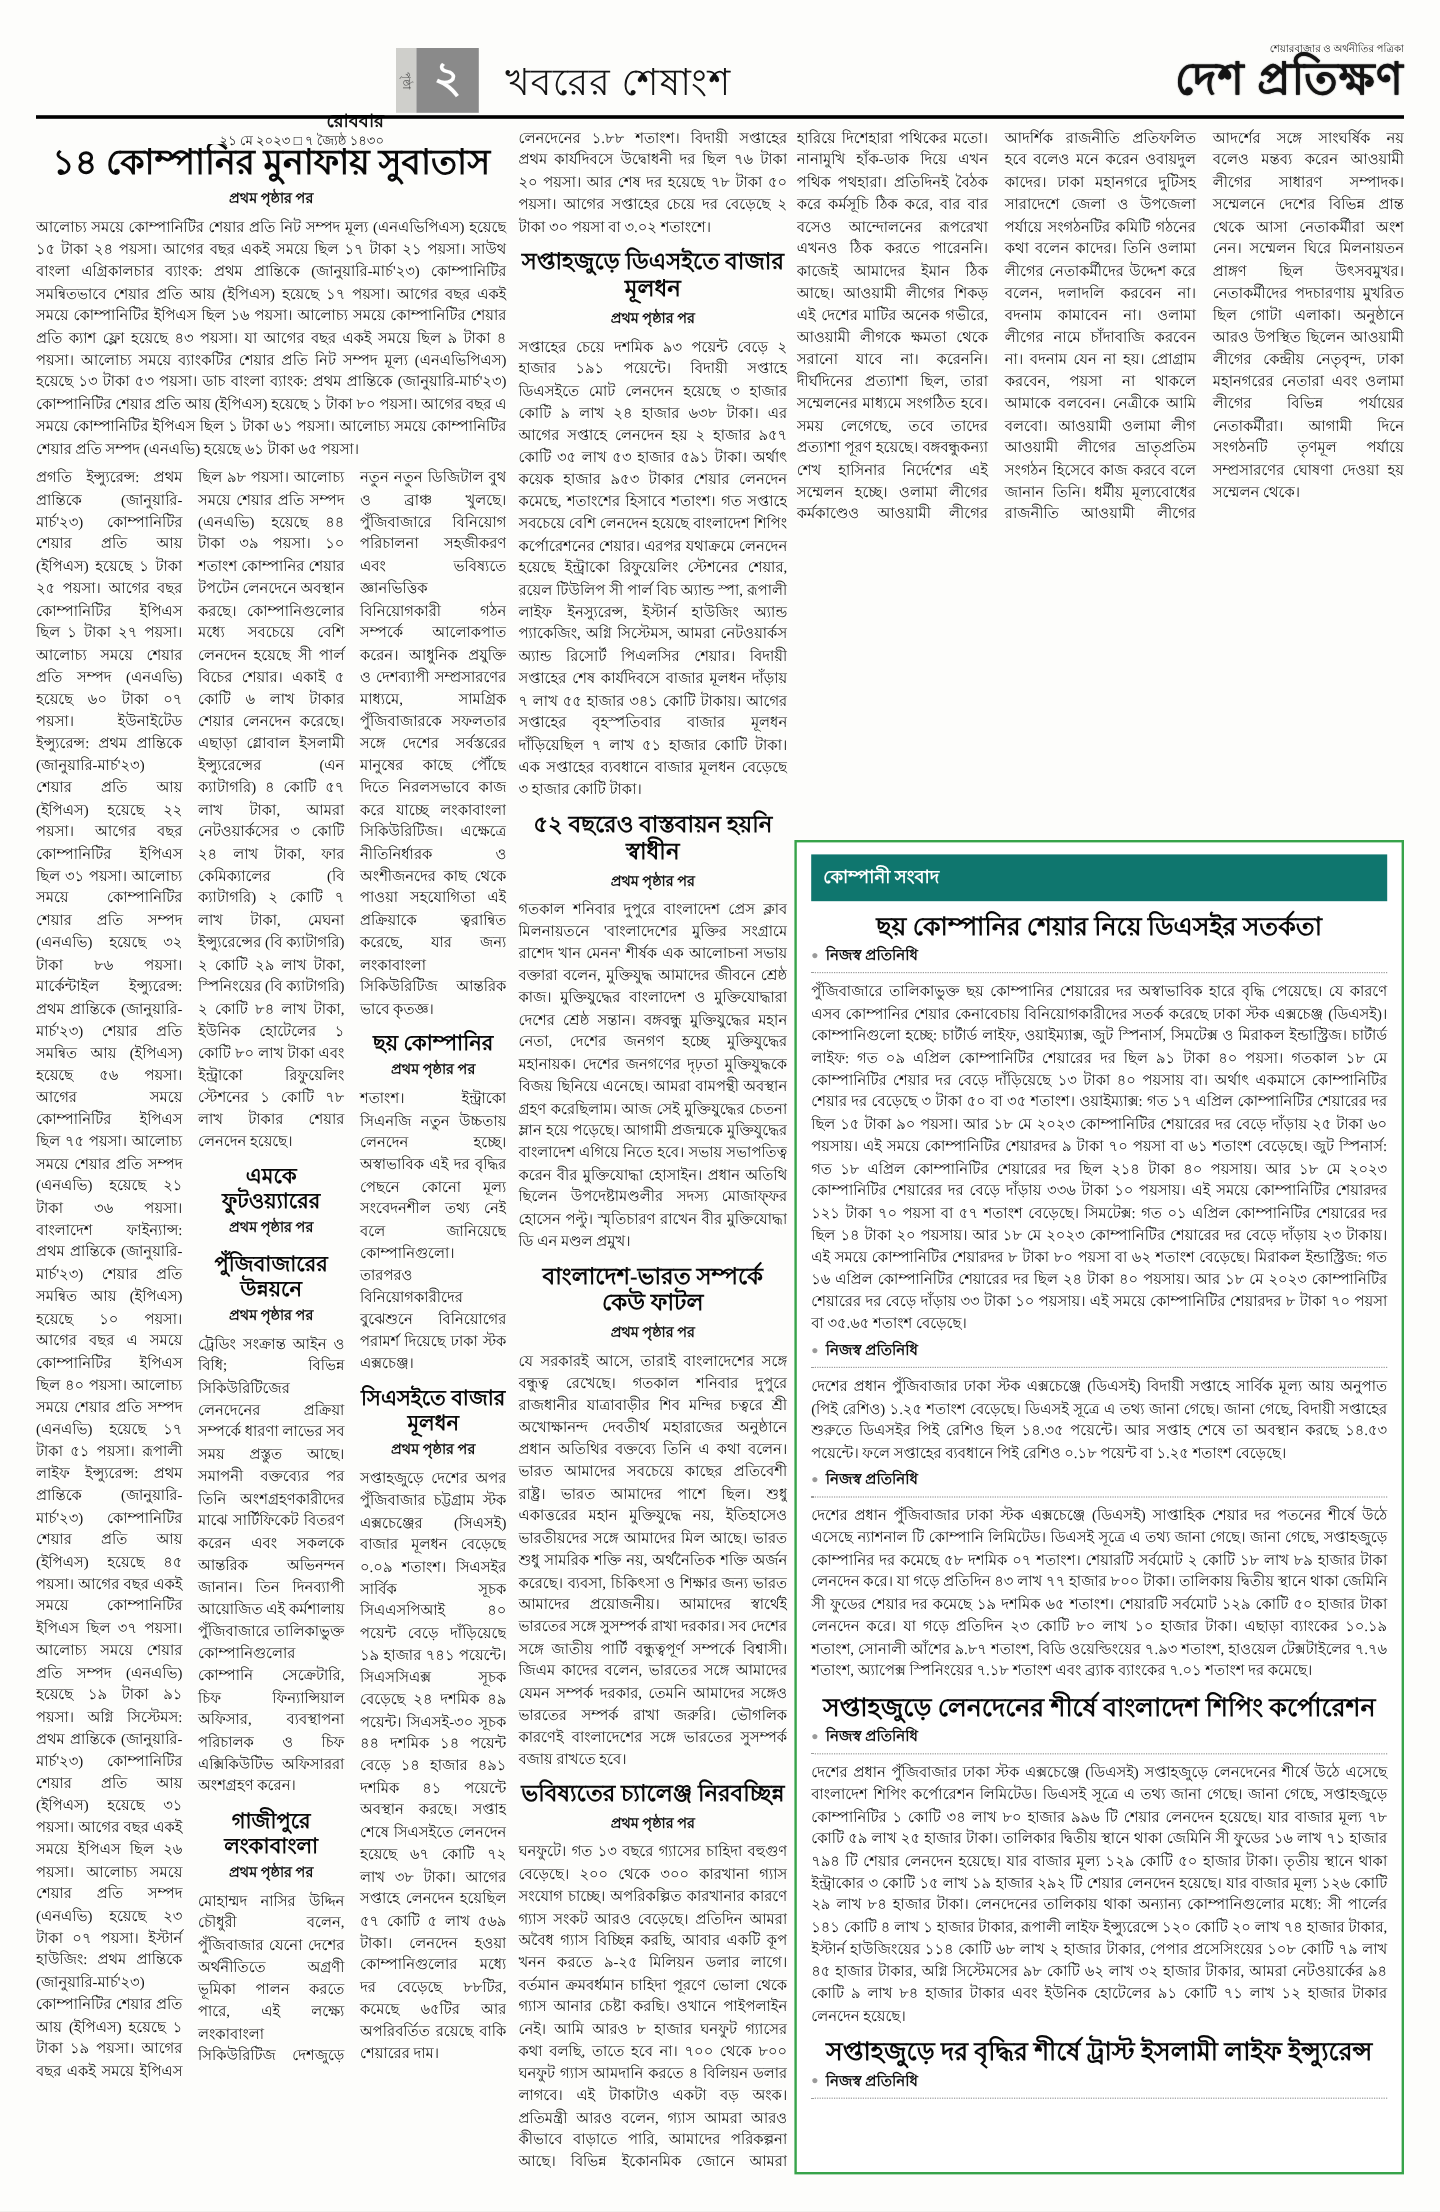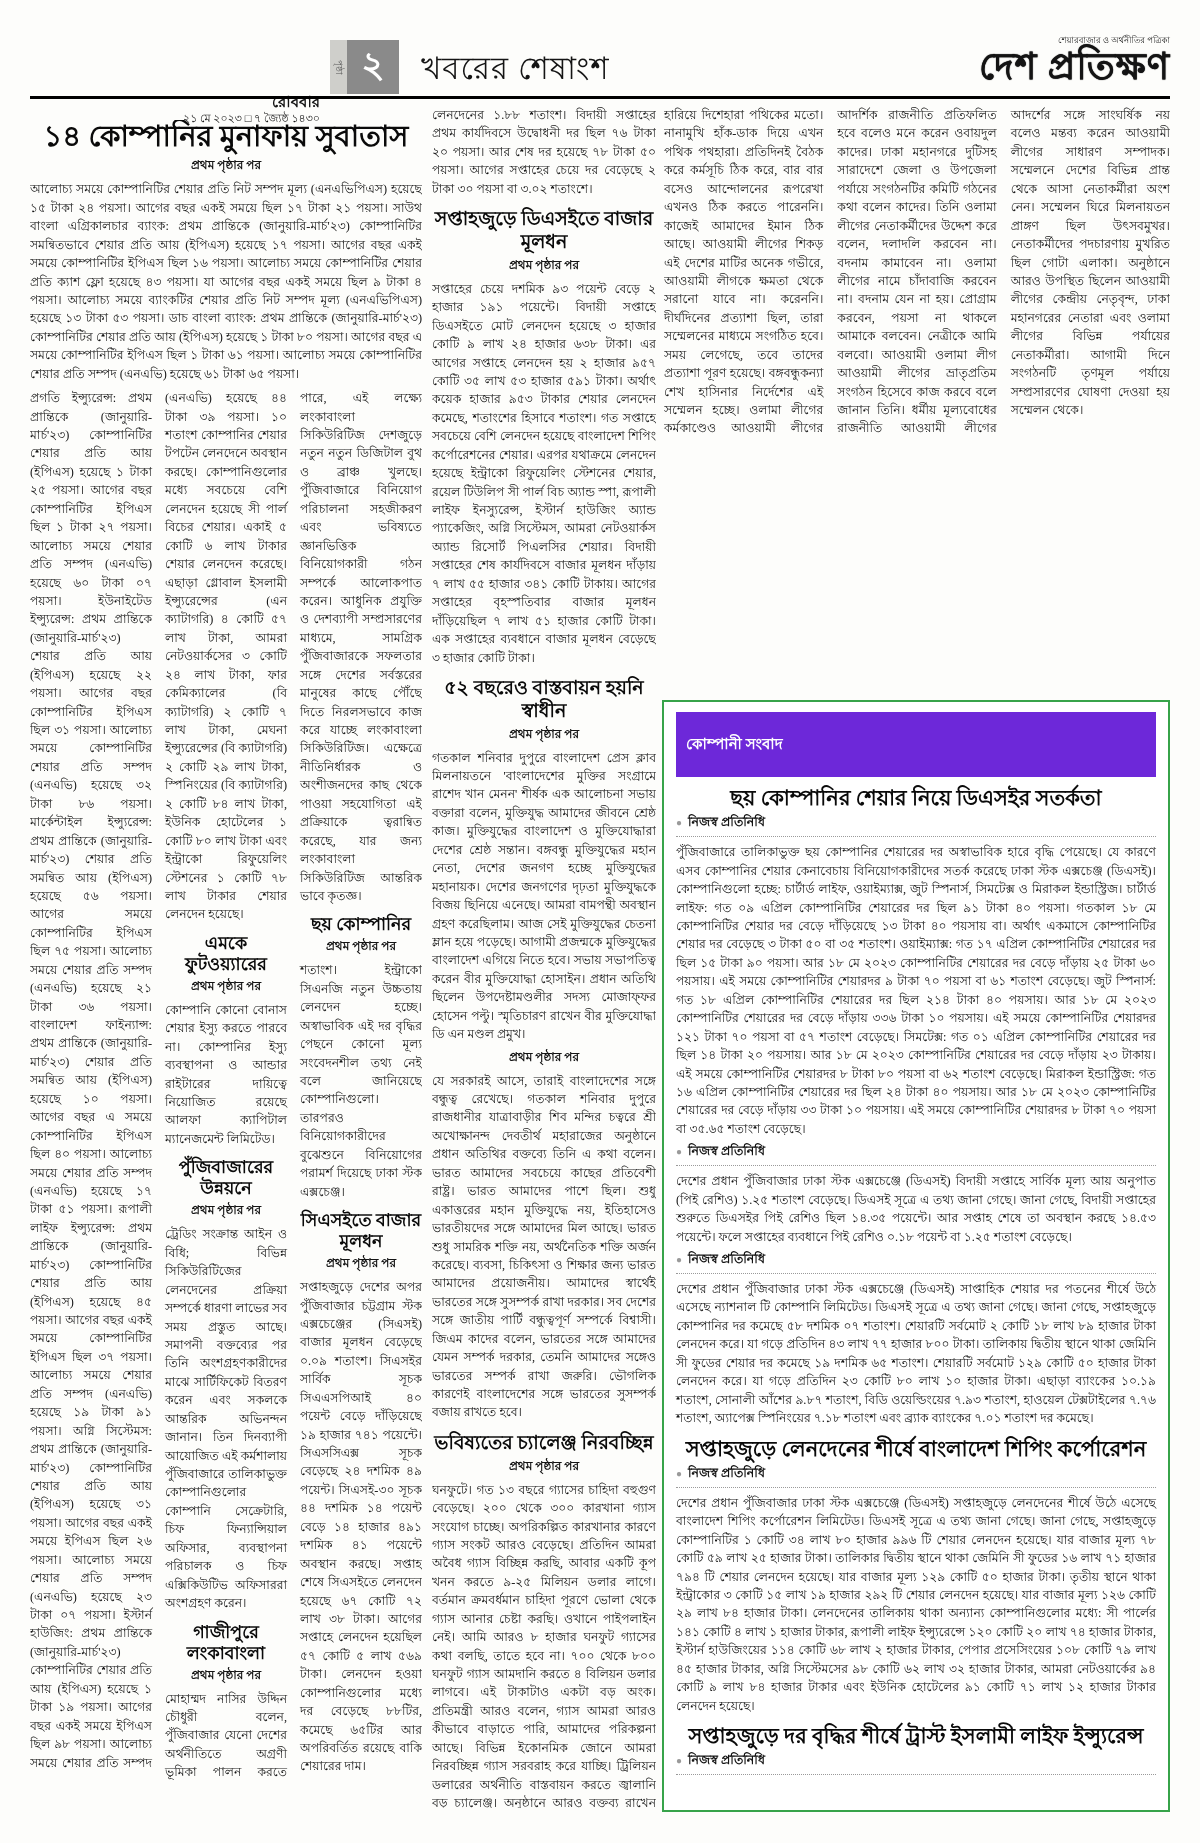--- a/index.html
+++ b/index.html
@@ -32,22 +32,22 @@
   .flow{column-count:3;column-gap:13px;height:1438px;overflow:hidden;}
   .flow h3{font-size:17.5px;text-align:center;line-height:1.2;margin:9px 0 2px 0;}
   .zone-mid{position:absolute;left:432px;top:106px;width:224px;height:1702px;overflow:hidden;}
   .zone-mid h3{font-size:19px;text-align:center;line-height:1.2;margin:10px 0 2px 0;}
   .zone-topright{position:absolute;left:664px;top:106px;width:506px;height:586px;overflow:hidden;}
   .zone-topright .cols{column-count:3;column-gap:14px;height:586px;}
   
   .company-box{position:absolute;left:662px;top:700px;width:508px;height:1112px;
         border:2px solid #37a34a;background:#fff;box-sizing:border-box;
         padding:10px 12px;overflow:hidden;}
-  .box-label{background:#6d28d9;color:#fff;font-size:15px;font-weight:bold;
-        padding:20px 10px;margin-bottom:6px;}
+  .box-label{background:#0f766e;color:#fff;font-size:15px;font-weight:bold;
+        padding:7px 10px;margin-bottom:6px;}
   .company-box h2{font-size:21px;text-align:center;line-height:1.25;margin:8px 0 2px 0;}
   .byline{font-size:12.5px;font-weight:bold;display:flex;align-items:center;gap:6px;margin:2px 0 0 0;}
   .byline .dot{color:#9a9a9a;font-size:10px;line-height:1;}
   .dotrule{border-bottom:1.5px dotted #9a9a9a;margin:3px 0 6px 0;}
 </style>
 </head>
 <body>
 
 <div class="page">
 
@@ -70,21 +70,20 @@
 
   <section class="zone-left">
     <h1>১৪ কোম্পানির মুনাফায় সুবাতাস</h1>
     <div class="kicker">প্রথম পৃষ্ঠার পর</div>
     <p class="body-txt lead">আলোচ্য সময়ে কোম্পানিটির শেয়ার প্রতি নিট সম্পদ মূল্য (এনএভিপিএস) হয়েছে ১৫ টাকা ২৪ পয়সা। আগের বছর একই সময়ে ছিল ১৭ টাকা ২১ পয়সা। সাউথ বাংলা এগ্রিকালচার ব্যাংক: প্রথম প্রান্তিকে (জানুয়ারি-মার্চ'২৩) কোম্পানিটির সমন্বিতভাবে শেয়ার প্রতি আয় (ইপিএস) হয়েছে ১৭ পয়সা। আগের বছর একই সময়ে কোম্পানিটির ইপিএস ছিল ১৬ পয়সা। আলোচ্য সময়ে কোম্পানিটির শেয়ার প্রতি ক্যাশ ফ্লো হয়েছে ৪৩ পয়সা। যা আগের বছর একই সময়ে ছিল ৯ টাকা ৪ পয়সা। আলোচ্য সময়ে ব্যাংকটির শেয়ার প্রতি নিট সম্পদ মূল্য (এনএভিপিএস) হয়েছে ১৩ টাকা ৫৩ পয়সা। ডাচ বাংলা ব্যাংক: প্রথম প্রান্তিকে (জানুয়ারি-মার্চ'২৩) কোম্পানিটির শেয়ার প্রতি আয় (ইপিএস) হয়েছে ১ টাকা ৮০ পয়সা। আগের বছর এ সময়ে কোম্পানিটির ইপিএস ছিল ১ টাকা ৬১ পয়সা। আলোচ্য সময়ে কোম্পানিটির শেয়ার প্রতি সম্পদ (এনএভি) হয়েছে ৬১ টাকা ৬৫ পয়সা।</p>
     <div class="flow">
       <p class="body-txt">প্রগতি ইন্স্যুরেন্স: প্রথম প্রান্তিকে (জানুয়ারি-মার্চ'২৩) কোম্পানিটির শেয়ার প্রতি আয় (ইপিএস) হয়েছে ১ টাকা ২৫ পয়সা। আগের বছর কোম্পানিটির ইপিএস ছিল ১ টাকা ২৭ পয়সা। আলোচ্য সময়ে শেয়ার প্রতি সম্পদ (এনএভি) হয়েছে ৬০ টাকা ০৭ পয়সা। ইউনাইটেড ইন্স্যুরেন্স: প্রথম প্রান্তিকে (জানুয়ারি-মার্চ'২৩) শেয়ার প্রতি আয় (ইপিএস) হয়েছে ২২ পয়সা। আগের বছর কোম্পানিটির ইপিএস ছিল ৩১ পয়সা। আলোচ্য সময়ে কোম্পানিটির শেয়ার প্রতি সম্পদ (এনএভি) হয়েছে ৩২ টাকা ৮৬ পয়সা। মার্কেন্টাইল ইন্স্যুরেন্স: প্রথম প্রান্তিকে (জানুয়ারি-মার্চ'২৩) শেয়ার প্রতি সমন্বিত আয় (ইপিএস) হয়েছে ৫৬ পয়সা। আগের সময়ে কোম্পানিটির ইপিএস ছিল ৭৫ পয়সা। আলোচ্য সময়ে শেয়ার প্রতি সম্পদ (এনএভি) হয়েছে ২১ টাকা ৩৬ পয়সা। বাংলাদেশ ফাইন্যান্স: প্রথম প্রান্তিকে (জানুয়ারি-মার্চ'২৩) শেয়ার প্রতি সমন্বিত আয় (ইপিএস) হয়েছে ১০ পয়সা। আগের বছর এ সময়ে কোম্পানিটির ইপিএস ছিল ৪০ পয়সা। আলোচ্য সময়ে শেয়ার প্রতি সম্পদ (এনএভি) হয়েছে ১৭ টাকা ৫১ পয়সা। রূপালী লাইফ ইন্স্যুরেন্স: প্রথম প্রান্তিকে (জানুয়ারি-মার্চ'২৩) কোম্পানিটির শেয়ার প্রতি আয় (ইপিএস) হয়েছে ৪৫ পয়সা। আগের বছর একই সময়ে কোম্পানিটির ইপিএস ছিল ৩৭ পয়সা। আলোচ্য সময়ে শেয়ার প্রতি সম্পদ (এনএভি) হয়েছে ১৯ টাকা ৯১ পয়সা। অগ্নি সিস্টেমস: প্রথম প্রান্তিকে (জানুয়ারি-মার্চ'২৩) কোম্পানিটির শেয়ার প্রতি আয় (ইপিএস) হয়েছে ৩১ পয়সা। আগের বছর একই সময়ে ইপিএস ছিল ২৬ পয়সা। আলোচ্য সময়ে শেয়ার প্রতি সম্পদ (এনএভি) হয়েছে ২৩ টাকা ০৭ পয়সা। ইস্টার্ন হাউজিং: প্রথম প্রান্তিকে (জানুয়ারি-মার্চ'২৩) কোম্পানিটির শেয়ার প্রতি আয় (ইপিএস) হয়েছে ১ টাকা ১৯ পয়সা। আগের বছর একই সময়ে ইপিএস ছিল ৯৮ পয়সা। আলোচ্য সময়ে শেয়ার প্রতি সম্পদ (এনএভি) হয়েছে ৪৪ টাকা ৩৯ পয়সা। ১০ শতাংশ কোম্পানির শেয়ার টপটেন লেনদেনে অবস্থান করছে। কোম্পানিগুলোর মধ্যে সবচেয়ে বেশি লেনদেন হয়েছে সী পার্ল বিচের শেয়ার। একাই ৫ কোটি ৬ লাখ টাকার শেয়ার লেনদেন করেছে। এছাড়া গ্লোবাল ইসলামী ইন্স্যুরেন্সের (এন ক্যাটাগরি) ৪ কোটি ৫৭ লাখ টাকা, আমরা নেটওয়ার্কসের ৩ কোটি ২৪ লাখ টাকা, ফার কেমিক্যালের (বি ক্যাটাগরি) ২ কোটি ৭ লাখ টাকা, মেঘনা ইন্স্যুরেন্সের (বি ক্যাটাগরি) ২ কোটি ২৯ লাখ টাকা, স্পিনিংয়ের (বি ক্যাটাগরি) ২ কোটি ৮৪ লাখ টাকা, ইউনিক হোটেলের ১ কোটি ৮০ লাখ টাকা এবং ইন্ট্রাকো রিফুয়েলিং স্টেশনের ১ কোটি ৭৮ লাখ টাকার শেয়ার লেনদেন হয়েছে।</p>
 
       <h3>এমকে ফুটওয়্যারের</h3>
       <div class="kicker">প্রথম পৃষ্ঠার পর</div>
-      <p class="body-txt">কোম্পানি কোনো বোনাস শেয়ার ইস্যু করতে পারবে না। কোম্পানির ইস্যু ব্যবস্থাপনা ও আন্ডার রাইটারের দায়িত্বে নিয়োজিত রয়েছে আলফা ক্যাপিটাল ম্যানেজমেন্ট লিমিটেড।</p>
 
       <h3>পুঁজিবাজারের উন্নয়নে</h3>
       <div class="kicker">প্রথম পৃষ্ঠার পর</div>
       <p class="body-txt">ট্রেডিং সংক্রান্ত আইন ও বিধি; বিভিন্ন সিকিউরিটিজের লেনদেনের প্রক্রিয়া সম্পর্কে ধারণা লাভের সব সময় প্রস্তুত আছে। সমাপনী বক্তব্যের পর তিনি অংশগ্রহণকারীদের মাঝে সার্টিফিকেট বিতরণ করেন এবং সকলকে আন্তরিক অভিনন্দন জানান। তিন দিনব্যাপী আয়োজিত এই কর্মশালায় পুঁজিবাজারে তালিকাভুক্ত কোম্পানিগুলোর কোম্পানি সেক্রেটারি, চিফ ফিন্যান্সিয়াল অফিসার, ব্যবস্থাপনা পরিচালক ও চিফ এক্সিকিউটিভ অফিসাররা অংশগ্রহণ করেন।</p>
 
       <h3>গাজীপুরে লংকাবাংলা</h3>
       <div class="kicker">প্রথম পৃষ্ঠার পর</div>
       <p class="body-txt">মোহাম্মদ নাসির উদ্দিন চৌধুরী বলেন, পুঁজিবাজার যেনো দেশের অর্থনীতিতে অগ্রণী ভূমিকা পালন করতে পারে, এই লক্ষ্যে লংকাবাংলা সিকিউরিটিজ দেশজুড়ে নতুন নতুন ডিজিটাল বুথ ও ব্রাঞ্চ খুলছে। পুঁজিবাজারে বিনিয়োগ পরিচালনা সহজীকরণ এবং ভবিষ্যতে জ্ঞানভিত্তিক বিনিয়োগকারী গঠন সম্পর্কে আলোকপাত করেন। আধুনিক প্রযুক্তি ও দেশব্যাপী সম্প্রসারণের মাধ্যমে, সামগ্রিক পুঁজিবাজারকে সফলতার সঙ্গে দেশের সর্বস্তরের মানুষের কাছে পৌঁছে দিতে নিরলসভাবে কাজ করে যাচ্ছে লংকাবাংলা সিকিউরিটিজ। এক্ষেত্রে নীতিনির্ধারক ও অংশীজনদের কাছ থেকে পাওয়া সহযোগিতা এই প্রক্রিয়াকে ত্বরান্বিত করেছে, যার জন্য লংকাবাংলা সিকিউরিটিজ আন্তরিক ভাবে কৃতজ্ঞ।</p>
 
       <h3>ছয় কোম্পানির</h3>
@@ -101,20 +100,21 @@
     <p class="body-txt">লেনদেনের ১.৮৮ শতাংশ। বিদায়ী সপ্তাহের প্রথম কার্যদিবসে উদ্বোধনী দর ছিল ৭৬ টাকা ২০ পয়সা। আর শেষ দর হয়েছে ৭৮ টাকা ৫০ পয়সা। আগের সপ্তাহের চেয়ে দর বেড়েছে ২ টাকা ৩০ পয়সা বা ৩.০২ শতাংশে।</p>
 
     <h3>সপ্তাহজুড়ে ডিএসইতে বাজার মূলধন</h3>
     <div class="kicker">প্রথম পৃষ্ঠার পর</div>
     <p class="body-txt">সপ্তাহের চেয়ে দশমিক ৯৩ পয়েন্ট বেড়ে ২ হাজার ১৯১ পয়েন্টে। বিদায়ী সপ্তাহে ডিএসইতে মোট লেনদেন হয়েছে ৩ হাজার কোটি ৯ লাখ ২৪ হাজার ৬৩৮ টাকা। এর আগের সপ্তাহে লেনদেন হয় ২ হাজার ৯৫৭ কোটি ৩৫ লাখ ৫৩ হাজার ৫৯১ টাকা। অর্থাৎ কয়েক হাজার ৯৫৩ টাকার শেয়ার লেনদেন কমেছে, শতাংশের হিসাবে শতাংশ। গত সপ্তাহে সবচেয়ে বেশি লেনদেন হয়েছে বাংলাদেশ শিপিং কর্পোরেশনের শেয়ার। এরপর যথাক্রমে লেনদেন হয়েছে ইন্ট্রাকো রিফুয়েলিং স্টেশনের শেয়ার, রয়েল টিউলিপ সী পার্ল বিচ অ্যান্ড স্পা, রূপালী লাইফ ইনস্যুরেন্স, ইস্টার্ন হাউজিং অ্যান্ড প্যাকেজিং, অগ্নি সিস্টেমস, আমরা নেটওয়ার্কস অ্যান্ড রিসোর্ট পিএলসির শেয়ার। বিদায়ী সপ্তাহের শেষ কার্যদিবসে বাজার মূলধন দাঁড়ায় ৭ লাখ ৫৫ হাজার ৩৪১ কোটি টাকায়। আগের সপ্তাহের বৃহস্পতিবার বাজার মূলধন দাঁড়িয়েছিল ৭ লাখ ৫১ হাজার কোটি টাকা। এক সপ্তাহের ব্যবধানে বাজার মূলধন বেড়েছে ৩ হাজার কোটি টাকা।</p>
 
     <h3 able="false">৫২ বছরেও বাস্তবায়ন হয়নি স্বাধীন</h3>
     <div class="kicker">প্রথম পৃষ্ঠার পর</div>
     <p class="body-txt">গতকাল শনিবার দুপুরে বাংলাদেশ প্রেস ক্লাব মিলনায়তনে 'বাংলাদেশের মুক্তির সংগ্রামে রাশেদ খান মেনন' শীর্ষক এক আলোচনা সভায় বক্তারা বলেন, মুক্তিযুদ্ধ আমাদের জীবনে শ্রেষ্ঠ কাজ। মুক্তিযুদ্ধের বাংলাদেশ ও মুক্তিযোদ্ধারা দেশের শ্রেষ্ঠ সন্তান। বঙ্গবন্ধু মুক্তিযুদ্ধের মহান নেতা, দেশের জনগণ হচ্ছে মুক্তিযুদ্ধের মহানায়ক। দেশের জনগণের দৃঢ়তা মুক্তিযুদ্ধকে বিজয় ছিনিয়ে এনেছে। আমরা বামপন্থী অবস্থান গ্রহণ করেছিলাম। আজ সেই মুক্তিযুদ্ধের চেতনা ম্লান হয়ে পড়েছে। আগামী প্রজন্মকে মুক্তিযুদ্ধের বাংলাদেশ এগিয়ে নিতে হবে। সভায় সভাপতিত্ব করেন বীর মুক্তিযোদ্ধা হোসাইন। প্রধান অতিথি ছিলেন উপদেষ্টামণ্ডলীর সদস্য মোজাফ্ফর হোসেন পল্টু। স্মৃতিচারণ রাখেন বীর মুক্তিযোদ্ধা ডি এন মণ্ডল প্রমুখ।</p>
 
+    <h3>বাংলাদেশ-ভারত সম্পর্কে কেউ ফাটল</h3>
     <div class="kicker">প্রথম পৃষ্ঠার পর</div>
     <p class="body-txt">যে সরকারই আসে, তারাই বাংলাদেশের সঙ্গে বন্ধুত্ব রেখেছে। গতকাল শনিবার দুপুরে রাজধানীর যাত্রাবাড়ীর শিব মন্দির চত্বরে শ্রী অখোক্ষানন্দ দেবতীর্থ মহারাজের অনুষ্ঠানে প্রধান অতিথির বক্তব্যে তিনি এ কথা বলেন। ভারত আমাদের সবচেয়ে কাছের প্রতিবেশী রাষ্ট্র। ভারত আমাদের পাশে ছিল। শুধু একাত্তরের মহান মুক্তিযুদ্ধে নয়, ইতিহাসেও ভারতীয়দের সঙ্গে আমাদের মিল আছে। ভারত শুধু সামরিক শক্তি নয়, অর্থনৈতিক শক্তি অর্জন করেছে। ব্যবসা, চিকিৎসা ও শিক্ষার জন্য ভারত আমাদের প্রয়োজনীয়। আমাদের স্বার্থেই ভারতের সঙ্গে সুসম্পর্ক রাখা দরকার। সব দেশের সঙ্গে জাতীয় পার্টি বন্ধুত্বপূর্ণ সম্পর্কে বিশ্বাসী। জিএম কাদের বলেন, ভারতের সঙ্গে আমাদের যেমন সম্পর্ক দরকার, তেমনি আমাদের সঙ্গেও ভারতের সম্পর্ক রাখা জরুরি। ভৌগলিক কারণেই বাংলাদেশের সঙ্গে ভারতের সুসম্পর্ক বজায় রাখতে হবে।</p>
 
     <h3>ভবিষ্যতের চ্যালেঞ্জ নিরবচ্ছিন্ন</h3>
     <div class="kicker">প্রথম পৃষ্ঠার পর</div>
     <p class="body-txt">ঘনফুটে। গত ১৩ বছরে গ্যাসের চাহিদা বহুগুণ বেড়েছে। ২০০ থেকে ৩০০ কারখানা গ্যাস সংযোগ চাচ্ছে। অপরিকল্পিত কারখানার কারণে গ্যাস সংকট আরও বেড়েছে। প্রতিদিন আমরা অবৈধ গ্যাস বিচ্ছিন্ন করছি, আবার একটি কূপ খনন করতে ৯-২৫ মিলিয়ন ডলার লাগে। বর্তমান ক্রমবর্ধমান চাহিদা পূরণে ভোলা থেকে গ্যাস আনার চেষ্টা করছি। ওখানে পাইপলাইন নেই। আমি আরও ৮ হাজার ঘনফুট গ্যাসের কথা বলছি, তাতে হবে না। ৭০০ থেকে ৮০০ ঘনফুট গ্যাস আমদানি করতে ৪ বিলিয়ন ডলার লাগবে। এই টাকাটাও একটা বড় অংক। প্রতিমন্ত্রী আরও বলেন, গ্যাস আমরা আরও কীভাবে বাড়াতে পারি, আমাদের পরিকল্পনা আছে। বিভিন্ন ইকোনমিক জোনে আমরা নিরবচ্ছিন্ন গ্যাস সরবরাহ করে যাচ্ছি। ট্রিলিয়ন ডলারের অর্থনীতি বাস্তবায়ন করতে জ্বালানি বড় চ্যালেঞ্জ। অনুষ্ঠানে আরও বক্তব্য রাখেন করিম খান, প্রাণ-আরএফএল গ্রুপের চেয়ারম্যান আহসান খান চৌধুরী, এফআইসিসিআই'র সভাপতি, জ্বালানি বিশেষজ্ঞ ও ঢাকা বিশ্ববিদ্যালয়ের অধ্যাপক, বিজিএমইএ সভাপতি ফারুক হাসান প্রমুখ।</p>
 
   </section>
 
   <section class="zone-topright">

